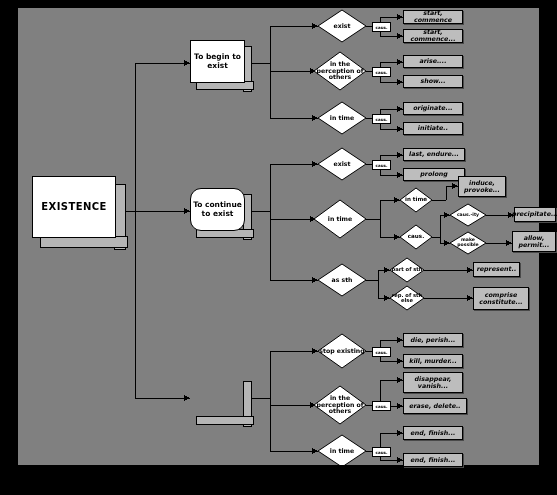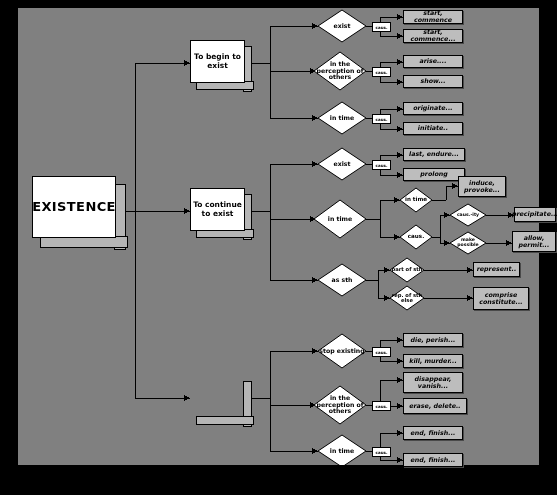--- a/index.html
+++ b/index.html
@@ -16,21 +16,21 @@
   .node span{display:block;line-height:1.08;}
 
   
   .proc{background:#fff;border:1px solid #000;font-size:7.5px;
         font-weight:bold;color:#000;z-index:6;}
   .cube{position:absolute;z-index:5;}
   .cube i{position:absolute;display:block;background:#b5b5b5;
           border:1px solid #000;}
 
   
-  .root{background:#fff;border:1px solid #000;font-size:13px;
+  .root{background:#fff;border:1px solid #000;font-size:10px;
         font-weight:bold;letter-spacing:.4px;color:#000;z-index:6;}
 
   
   .dia{z-index:6;}
   .dia .txt{position:relative;z-index:2;width:100%;text-align:center;
             font-size:6.2px;font-weight:bold;color:#000;line-height:1.05;}
   .dia.sm .txt{font-size:4.6px;}
 
   
   .doc{background:#bdbdbd;border:1px solid #000;font-style:italic;
@@ -205,21 +205,21 @@
     <i style="left:6px;bottom:0;width:56px;height:7px;"></i>
   </div>
   <div class="node proc" style="left:172px;top:32px;width:55px;height:43px;">
     <span>To begin to exist</span>
   </div>
 
   <div class="cube" style="left:172px;top:180px;width:62px;height:50px;">
     <i style="right:0;top:6px;width:7px;height:44px;"></i>
     <i style="left:6px;bottom:0;width:56px;height:7px;"></i>
   </div>
-  <div class="node proc" style="left:172px;top:180px;width:55px;height:43px;">
+  <div class="node proc" style="left:172px;top:180px;width:55px;height:43px;border-radius:11px;">
     <span>To continue to exist</span>
   </div>
 
   <div class="cube" style="left:172px;top:367px;width:62px;height:50px;">
     <i style="right:0;top:6px;width:7px;height:44px;"></i>
     <i style="left:6px;bottom:0;width:56px;height:7px;"></i>
   </div>
 
   <svg class="lyr" viewBox="0 0 521 457" width="521" height="457">
     <g fill="#fff" stroke="#000" stroke-width="1">

